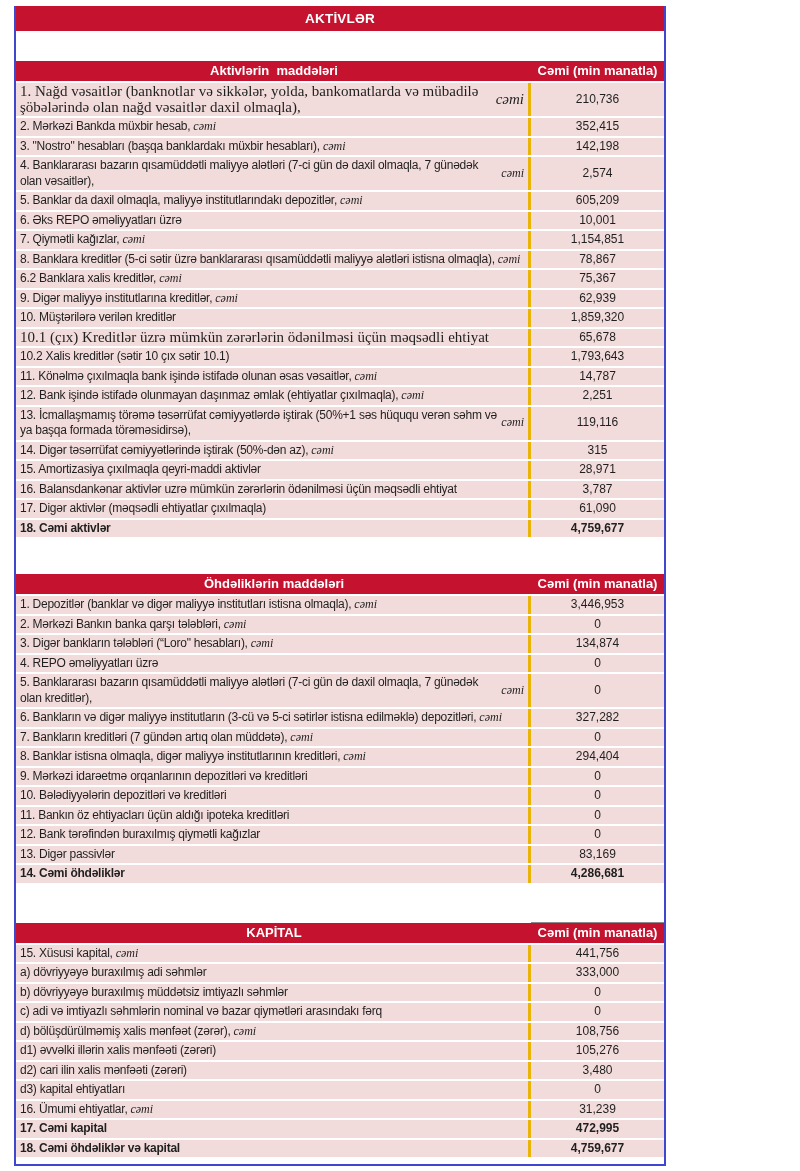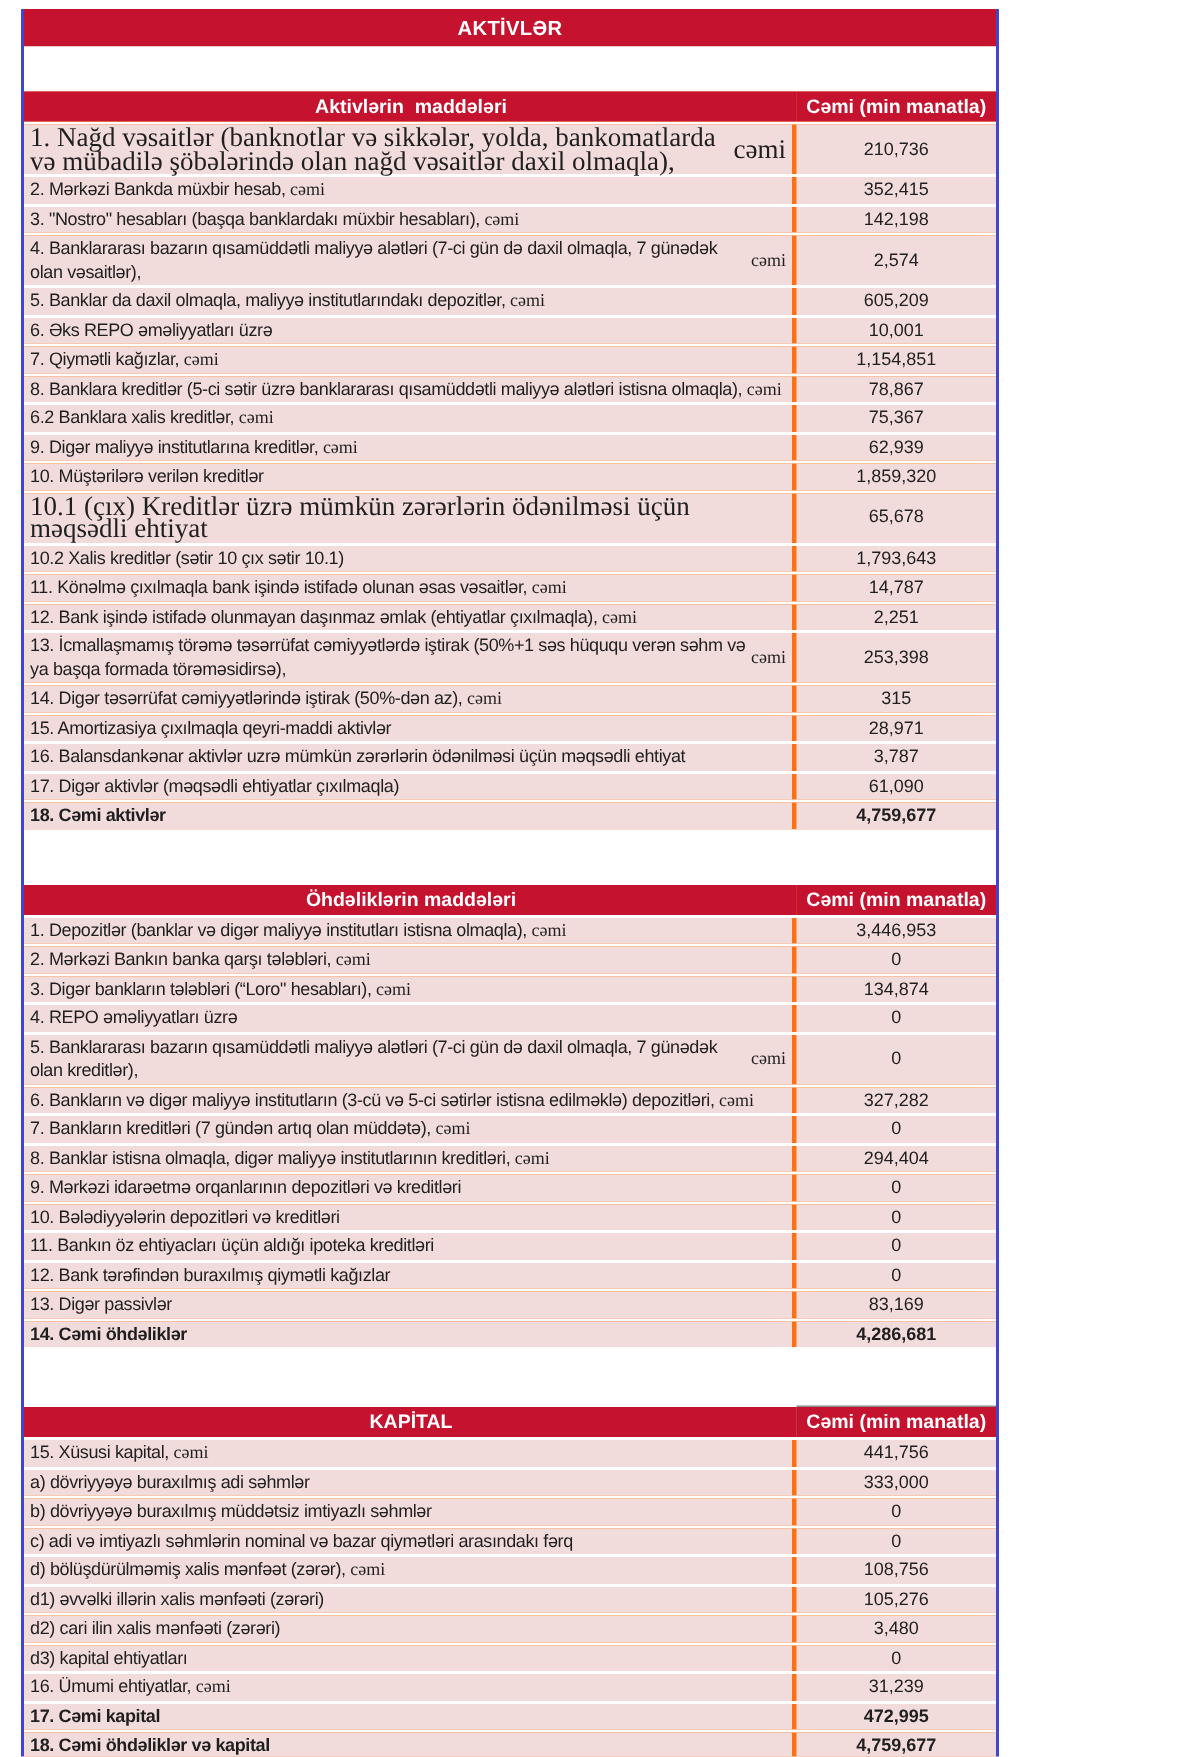--- a/index.html
+++ b/index.html
@@ -29,21 +29,21 @@
     letter-spacing:.2px;
   }
   .spacer{background:#ffffff;}
   .s1{height:30px;}
   .s2{height:37px;}
   .s3{height:40px;}
   .tbl{width:100%;}
   .trow{
     display:flex;
     border-bottom:2px solid #ffffff;
-    background:#f97316;
+    background:#eab308;
   }
   .trow:last-child{border-bottom:none;}
   .cell{
     background:#F2DCDB;
     box-sizing:border-box;
     font-size:12px;
     letter-spacing:-0.25px;
     line-height:15.5px;
     padding:1px 4px;
     min-height:17.5px;
@@ -64,25 +64,26 @@
     font-size:13px;
     justify-content:center;
     min-height:20px;
     letter-spacing:0;
     white-space:pre-wrap;
   }
   .hrow .cell.label{margin-right:0;padding-right:3px;}
   .trow.bold .cell{font-weight:bold;text-align:right;}
   .trow.serif .cell.label{
     font-family:"Liberation Serif",serif;
-    font-size:18px;
+    font-size:15px;
     letter-spacing:0;
   }
   .sfx{
     font-family:"Liberation Serif",serif;
+    font-style:italic;
     letter-spacing:0;
   }
   .cap-line{box-shadow:0 -1px 0 #8a8a8a;}
 </style>
 </head>
 <body>
 
 <div class="frame">
 
   <div class="band">AKTİVLƏR</div>
@@ -193,21 +194,21 @@
           <span>12. Bank işində istifadə olunmayan daşınmaz əmlak (ehtiyatlar çıxılmaqla),</span>
           <span class="sfx">&nbsp;cəmi</span>
         </div>
         <div class="cell value">2,251</div>
       </div>
       <div class="trow">
         <div class="cell label">
           <span>13. İcmallaşmamış törəmə təsərrüfat cəmiyyətlərdə iştirak (50%+1 səs hüququ verən səhm və ya başqa formada törəməsidirsə),</span>
           <span class="sfx">&nbsp;cəmi</span>
         </div>
-        <div class="cell value">253,398</div>
+        <div class="cell value">119,116</div>
       </div>
       <div class="trow">
         <div class="cell label">
           <span>14. Digər təsərrüfat cəmiyyətlərində iştirak (50%-dən az),</span>
           <span class="sfx">&nbsp;cəmi</span>
         </div>
         <div class="cell value">315</div>
       </div>
       <div class="trow">
         <div class="cell label">

